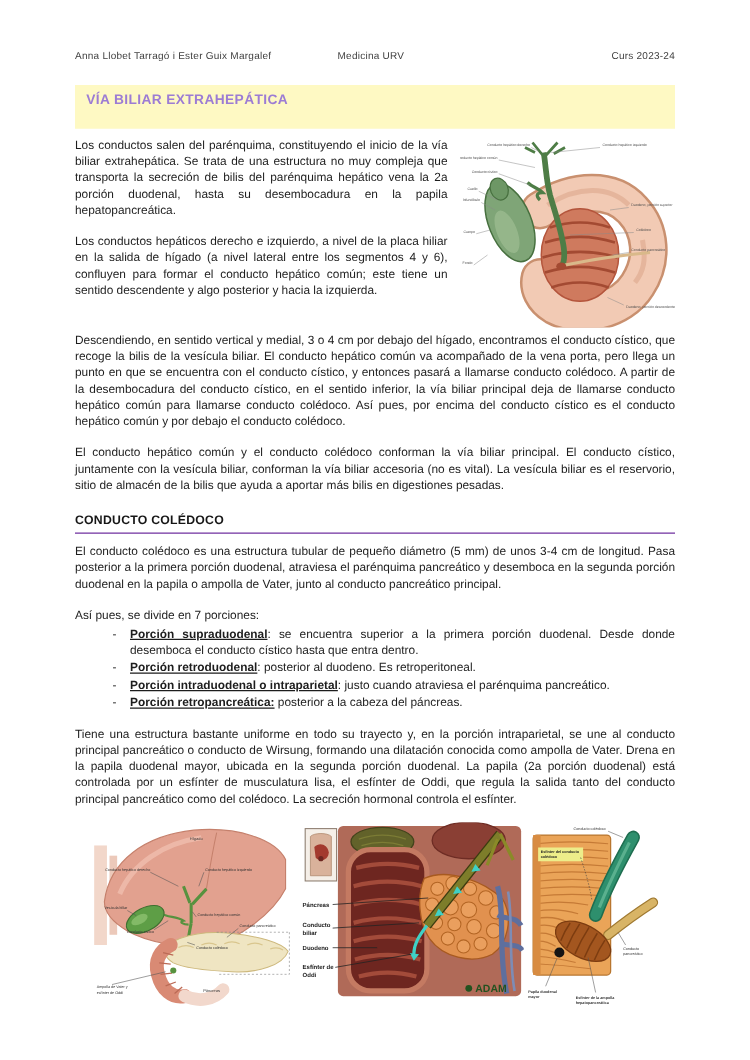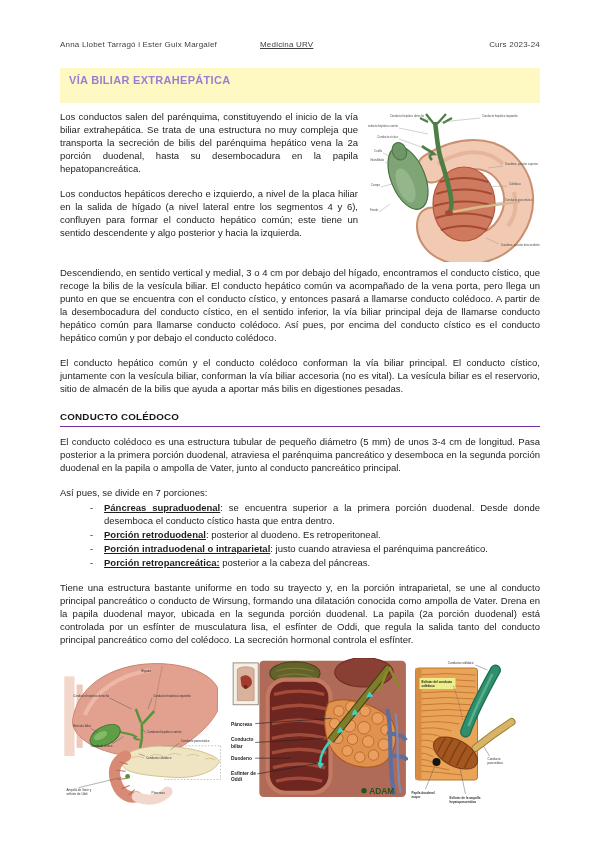--- a/index.html
+++ b/index.html
@@ -11,21 +11,21 @@
     font-family:"Liberation Sans",sans-serif;
     color:#1d1d1d;
     overflow:hidden;
     box-sizing:border-box;
     padding:40px 60px 0 60px;
   }
   .doc-header{
     display:flex;justify-content:space-between;align-items:baseline;
     font-size:8px;color:#3f3f3f;letter-spacing:.2px;text-align:right;
   }
-  .doc-header .mid{position:absolute;left:260px;text-decoration:underline;}
+  .doc-header .mid{position:absolute;left:270px;}
   .title-banner{
     margin-top:19px;
     background:#fef9c3;
     color:#9c7cd4;
     font-weight:bold;
     font-size:11px;
     letter-spacing:.3px;
     padding:6px 9px 17px 9px;
   }
   .content{margin-top:7px;font-size:9.5px;line-height:13px;text-align:justify;}
@@ -38,21 +38,21 @@
     border-bottom:1.6px solid #7030a0;
     letter-spacing:.2px;text-align:left;
   }
   .after-rule{margin-top:8px !important;}
   ul.portions{list-style:none;margin:0 0 12px 0;padding:0 0 0 30px;}
   ul.portions li{position:relative;padding-left:14px;margin:0 0 1px 0;}
   ul.portions li::before{content:"-";position:absolute;left:0;top:0;}
   .term{font-weight:bold;text-decoration:underline;}
   .figures-row{
     clear:both;
-    display:flex;justify-content:flex-start;align-items:flex-start;
+    display:flex;justify-content:center;align-items:flex-start;
     margin-top:8px;padding:0 2px;
   }
   svg text{font-family:"Liberation Sans",sans-serif;}
   .lbl{fill:#4a4a4a;}
   .lblB{fill:#333333;}
   .lblC{fill:#1b1b1b;font-weight:bold;}
   .leader{stroke:#8a8a8a;stroke-width:.4;fill:none;}
   .leaderB{stroke:#555;stroke-width:.45;fill:none;}
   .leaderC{stroke:#222;stroke-width:.6;fill:none;}
 </style>
@@ -119,21 +119,21 @@
     <p>Los conductos hepáticos derecho e izquierdo, a nivel de la placa hiliar en la salida de hígado (a nivel lateral entre los segmentos 4 y 6), confluyen para formar el conducto hepático común; este tiene un sentido descendente y algo posterior y hacia la izquierda.</p>
     <p class="clear-r">Descendiendo, en sentido vertical y medial, 3 o 4 cm por debajo del hígado, encontramos el conducto cístico, que recoge la bilis de la vesícula biliar. El conducto hepático común va acompañado de la vena porta, pero llega un punto en que se encuentra con el conducto cístico, y entonces pasará a llamarse conducto colédoco. A partir de la desembocadura del conducto cístico, en el sentido inferior, la vía biliar principal deja de llamarse conducto hepático común para llamarse conducto colédoco. Así pues, por encima del conducto cístico es el conducto hepático común y por debajo el conducto colédoco.</p>
     <p>El conducto hepático común y el conducto colédoco conforman la vía biliar principal. El conducto cístico, juntamente con la vesícula biliar, conforman la vía biliar accesoria (no es vital). La vesícula biliar es el reservorio, sitio de almacén de la bilis que ayuda a aportar más bilis en digestiones pesadas.</p>
 
     <h2 class="sec">CONDUCTO COLÉDOCO</h2>
 
     <p class="after-rule">El conducto colédoco es una estructura tubular de pequeño diámetro (5 mm) de unos 3-4 cm de longitud. Pasa posterior a la primera porción duodenal, atraviesa el parénquima pancreático y desemboca en la segunda porción duodenal en la papila o ampolla de Vater, junto al conducto pancreático principal.</p>
     <p style="margin-bottom:2px;">Así pues, se divide en 7 porciones:</p>
 
     <ul class="portions">
-      <li><span class="term">Páncreas supraduodenal</span><span>: se encuentra superior a la primera porción duodenal. Desde donde desemboca el conducto cístico hasta que entra dentro.</span></li>
+      <li><span class="term">Porción supraduodenal</span><span>: se encuentra superior a la primera porción duodenal. Desde donde desemboca el conducto cístico hasta que entra dentro.</span></li>
       <li><span class="term">Porción retroduodenal</span><span>: posterior al duodeno. Es retroperitoneal.</span></li>
       <li><span class="term">Porción intraduodenal o intraparietal</span><span>: justo cuando atraviesa el parénquima pancreático.</span></li>
       <li><span class="term">Porción retropancreática:</span><span> posterior a la cabeza del páncreas.</span></li>
     </ul>
 
     <p>Tiene una estructura bastante uniforme en todo su trayecto y, en la porción intraparietal, se une al conducto principal pancreático o conducto de Wirsung, formando una dilatación conocida como ampolla de Vater. Drena en la papila duodenal mayor, ubicada en la segunda porción duodenal. La papila (2a porción duodenal) está controlada por un esfínter de musculatura lisa, el esfínter de Oddi, que regula la salida tanto del conducto principal pancreático como del colédoco. La secreción hormonal controla el esfínter.</p>
 
     <div class="figures-row">
 
       <svg width="168" height="148" viewBox="0 0 160 145">

